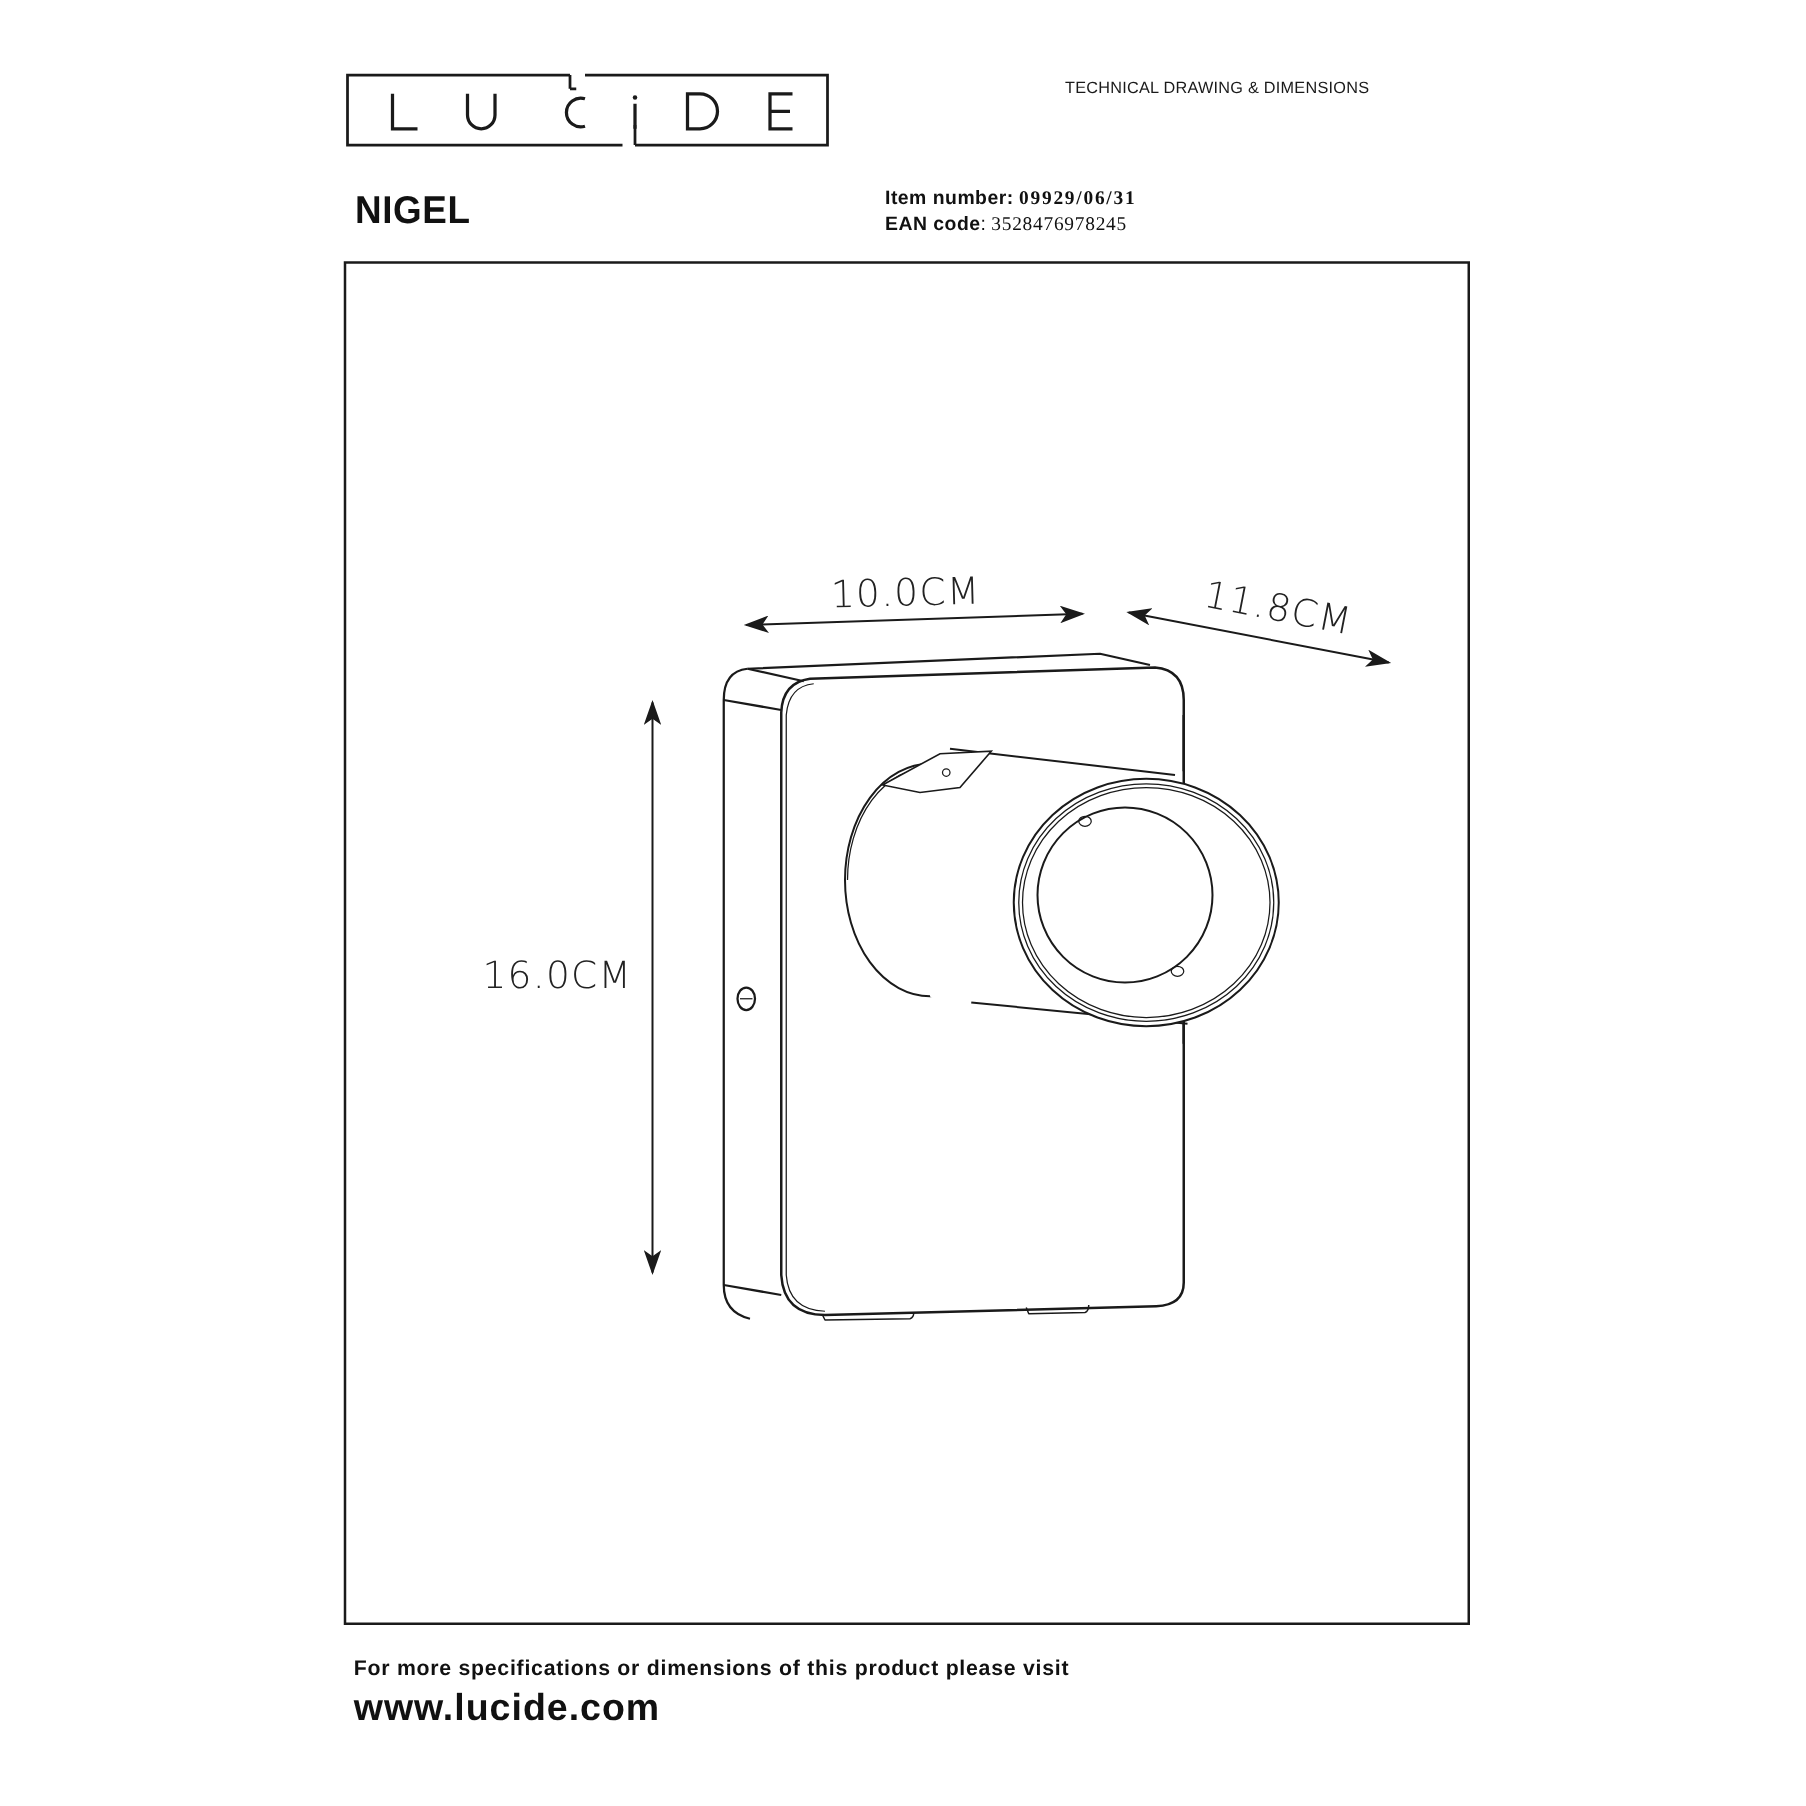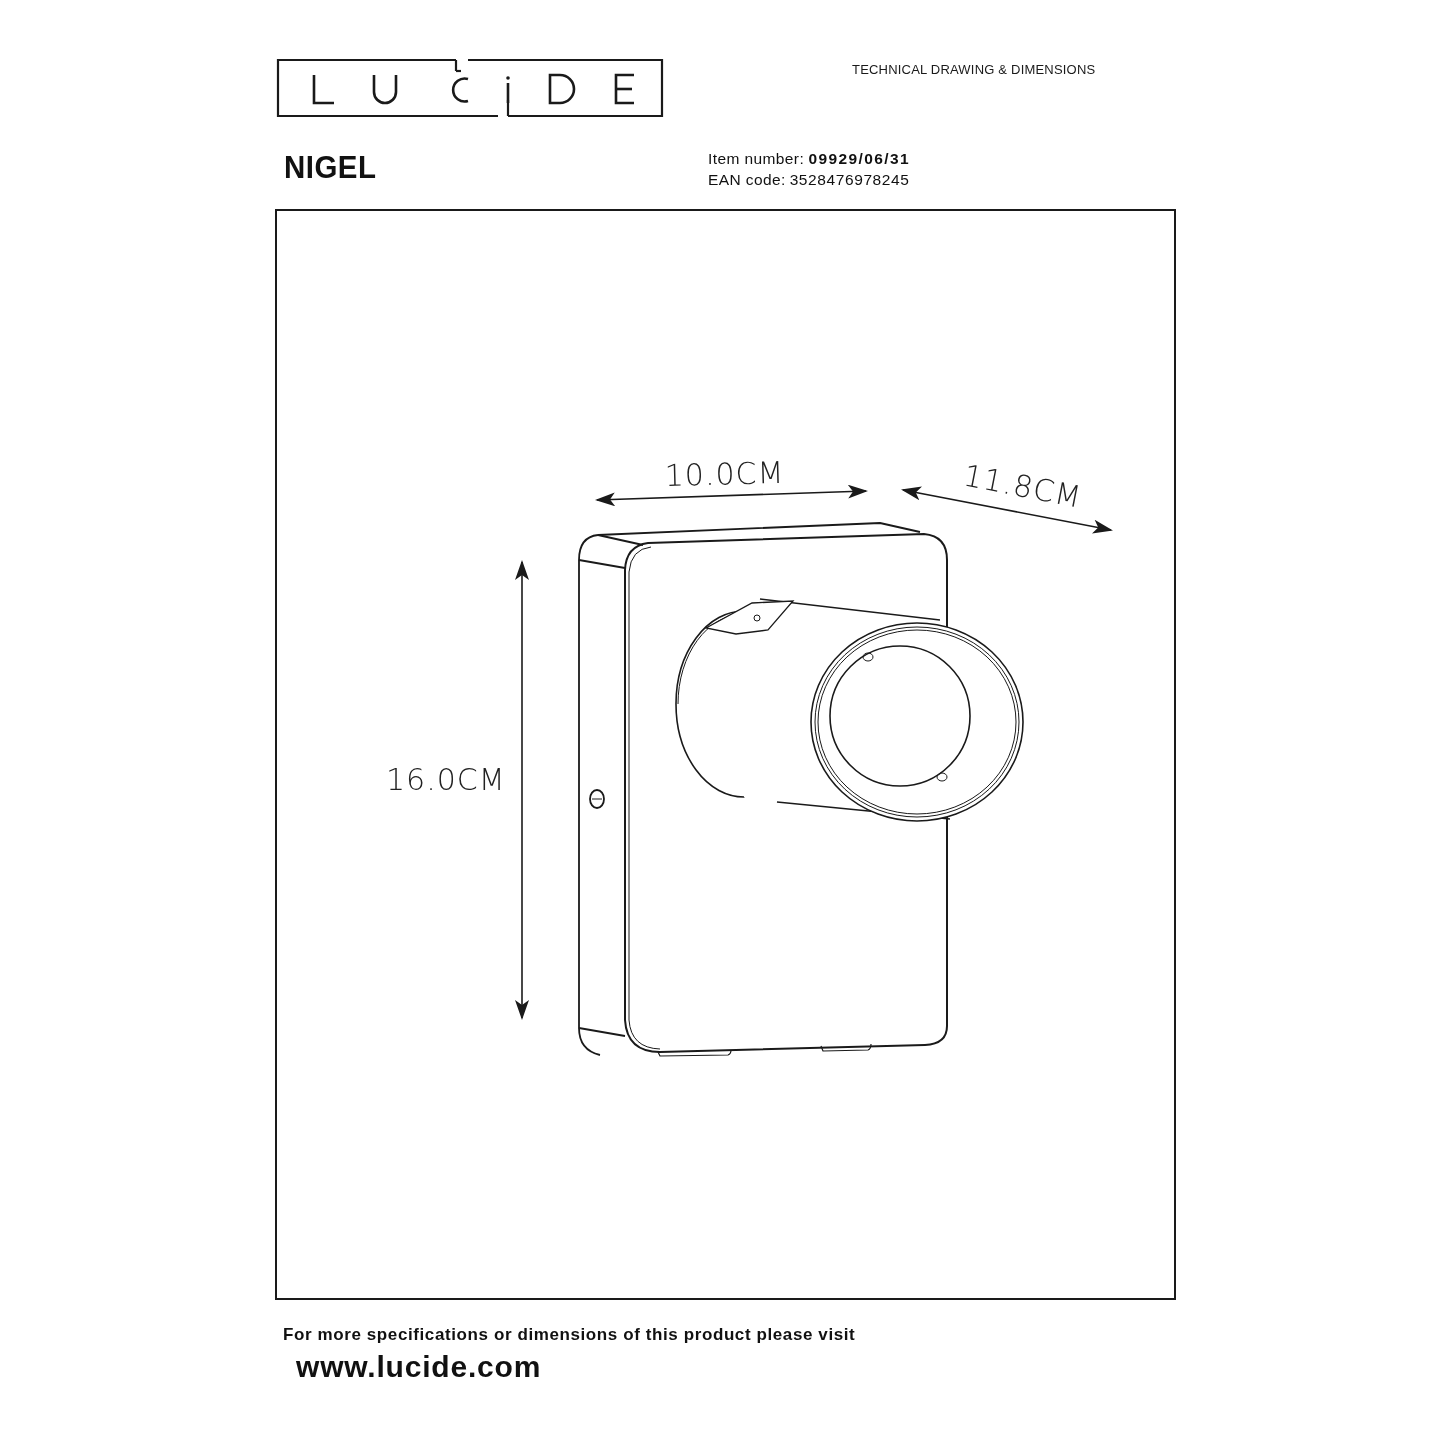--- a/index.html
+++ b/index.html
@@ -1,28 +1,28 @@
 <!DOCTYPE html>
 <html><head>
 <meta charset="utf-8">
 <style>
   html, body { margin: 0; padding: 0; background: #ffffff; }
   body { width: 1445px; height: 1445px; position: relative; overflow: hidden; font-family: "Liberation Sans", sans-serif; color: #111; }
   .logo { position: absolute; left: 276px; top: 58px; width: 388px; height: 60px; }
   .doc-type { position: absolute; left: 852px; top: 62px; font-size: 13px; letter-spacing: 0.2px; color: #1a1a1a; }
   .product-name { position: absolute; left: 284px; top: 150px; font-size: 31px; font-weight: bold; letter-spacing: 0.5px; transform: scaleX(0.95); transform-origin: left; }
   .meta { position: absolute; left: 708px; top: 148px; font-size: 15.5px; line-height: 21px; }
-  .meta .k { font-weight: normal; letter-spacing: 0.4px; }
-  .meta .v { letter-spacing: 0.6px; }
+  .meta .k { font-weight: bold; letter-spacing: 0.4px; }
+  .meta .v { letter-spacing: 0.6px; font-family: Liberation Serif, serif; }
   .meta .v.bold { font-weight: bold; letter-spacing: 1.4px; }
   .frame { position: absolute; left: 275px; top: 209px; width: 901px; height: 1091px; border: 2px solid #1a1a1a; box-sizing: border-box; }
   .drawing { position: absolute; left: 0; top: 0; width: 1445px; height: 1445px; }
   .dim-label { font-family: "DejaVu Sans", sans-serif; font-weight: 200; fill: #222; }
   .footer-line { position: absolute; left: 283px; top: 1325px; font-size: 17px; font-weight: bold; letter-spacing: 0.6px; }
-  .footer-url { position: absolute; left: 296px; top: 1350px; font-size: 30px; font-weight: bold; letter-spacing: 0.8px; }
+  .footer-url { position: absolute; left: 283px; top: 1350px; font-size: 30px; font-weight: bold; letter-spacing: 0.8px; }
 </style>
 </head>
 <body>
 
 <svg class="logo" viewBox="0 0 388 60" xmlns="http://www.w3.org/2000/svg">
   <g fill="none" stroke="#1a1a1a" stroke-width="2.2">
 
     <polyline points="180,2 2,2 2,58 222,58"></polyline>
     <polyline points="192,2 386,2 386,58 232,58"></polyline>
 

